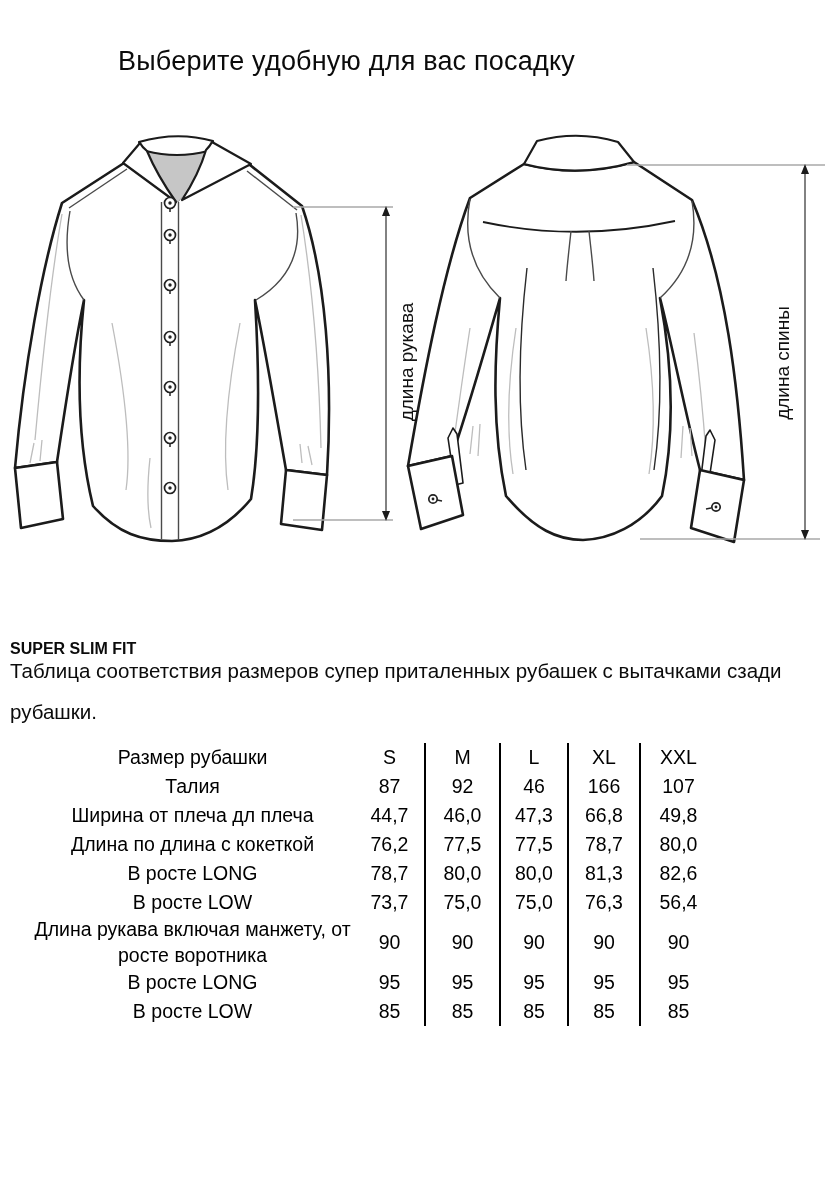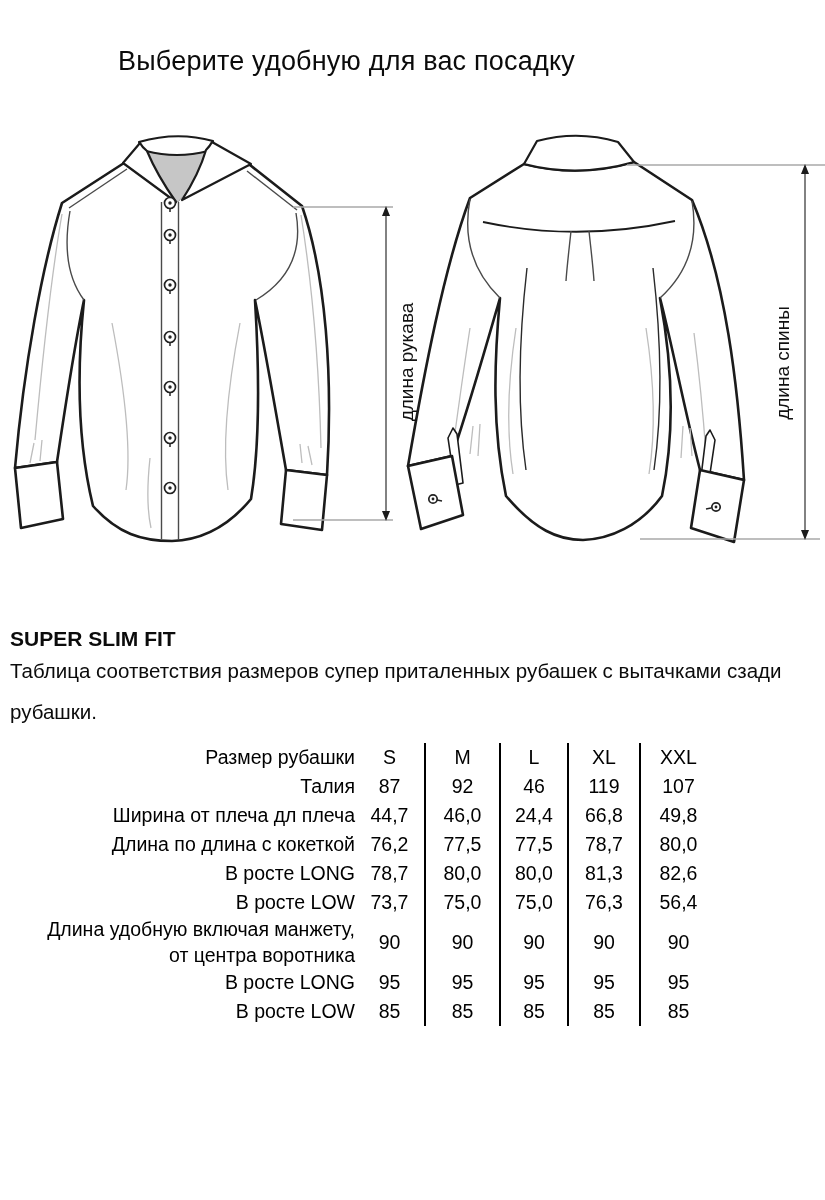--- a/index.html
+++ b/index.html
@@ -1,26 +1,26 @@
 <!DOCTYPE html>
 <html><head>
 <meta charset="utf-8">
 <style>
   html,body{margin:0;padding:0;background:#fff;}
   #canvas{position:relative;width:825px;height:1200px;background:#ffffff;overflow:hidden;
           font-family:"Liberation Sans",sans-serif;color:#000;}
   .title{position:absolute;top:46px;left:0;width:693px;text-align:center;
          font-size:27px;letter-spacing:0.2px;color:#0b0b0b;}
   #figure{position:absolute;top:118px;left:0;}
-  .heading{position:absolute;top:627px;left:10px;font-size:21px;font-weight:700;color:#0b0b0b;}
+  .heading{position:absolute;top:640px;left:10px;font-size:16px;font-weight:700;color:#0b0b0b;}
   .desc{position:absolute;top:650px;left:10px;width:792px;font-size:20.5px;line-height:41px;color:#0b0b0b;}
   table.size{position:absolute;top:743px;left:30px;border-collapse:collapse;
              font-size:19.5px;color:#000;table-layout:fixed;}
   table.size td{padding:0;height:29px;line-height:1.32;vertical-align:middle;}
-  td.lbl{text-align:right;}
+  td.lbl{text-align:center;}
   td.val{text-align:center;}
   td.sep{border-right:2px solid #000;}
   
   .o {fill:#ffffff;stroke:#1b1b1b;stroke-width:2.6;stroke-linejoin:round;}
   .o2{fill:#ffffff;stroke:#1b1b1b;stroke-width:2.2;stroke-linejoin:round;}
   .o3{fill:#ffffff;stroke:#1b1b1b;stroke-width:1.6;stroke-linejoin:round;}
   .d {fill:none;stroke:#4a4a4a;stroke-width:1.4;}
   .d2{fill:none;stroke:#1b1b1b;stroke-width:1.8;}
   .dd{fill:none;stroke:#2a2a2a;stroke-width:1.4;}
   .f {fill:none;stroke:#bdbdbd;stroke-width:1.3;}
@@ -188,28 +188,28 @@
       <td class="val sep">M</td>
       <td class="val sep">L</td>
       <td class="val sep">XL</td>
       <td class="val">XXL</td>
     </tr>
     <tr>
       <td class="lbl">Талия</td>
       <td class="val sep">87</td>
       <td class="val sep">92</td>
       <td class="val sep">46</td>
-      <td class="val sep">119</td>
+      <td class="val sep">166</td>
       <td class="val">107</td>
     </tr>
     <tr>
       <td class="lbl">Ширина от плеча дл плеча</td>
       <td class="val sep">44,7</td>
       <td class="val sep">46,0</td>
-      <td class="val sep">24,4</td>
+      <td class="val sep">47,3</td>
       <td class="val sep">66,8</td>
       <td class="val">49,8</td>
     </tr>
     <tr>
       <td class="lbl">Длина по длина с кокеткой</td>
       <td class="val sep">76,2</td>
       <td class="val sep">77,5</td>
       <td class="val sep">77,5</td>
       <td class="val sep">78,7</td>
       <td class="val">80,0</td>
@@ -224,21 +224,21 @@
     </tr>
     <tr>
       <td class="lbl">В росте LOW</td>
       <td class="val sep">73,7</td>
       <td class="val sep">75,0</td>
       <td class="val sep">75,0</td>
       <td class="val sep">76,3</td>
       <td class="val">56,4</td>
     </tr>
     <tr>
-      <td class="lbl">Длина удобную включая манжету, от центра воротника</td>
+      <td class="lbl">Длина рукава включая манжету, от росте воротника</td>
       <td class="val sep">90</td>
       <td class="val sep">90</td>
       <td class="val sep">90</td>
       <td class="val sep">90</td>
       <td class="val">90</td>
     </tr>
     <tr>
       <td class="lbl">В росте LONG</td>
       <td class="val sep">95</td>
       <td class="val sep">95</td>

